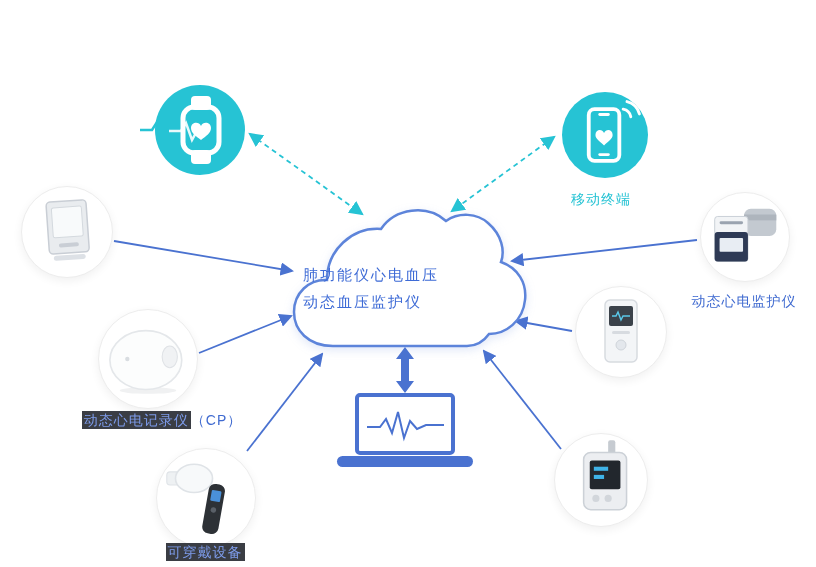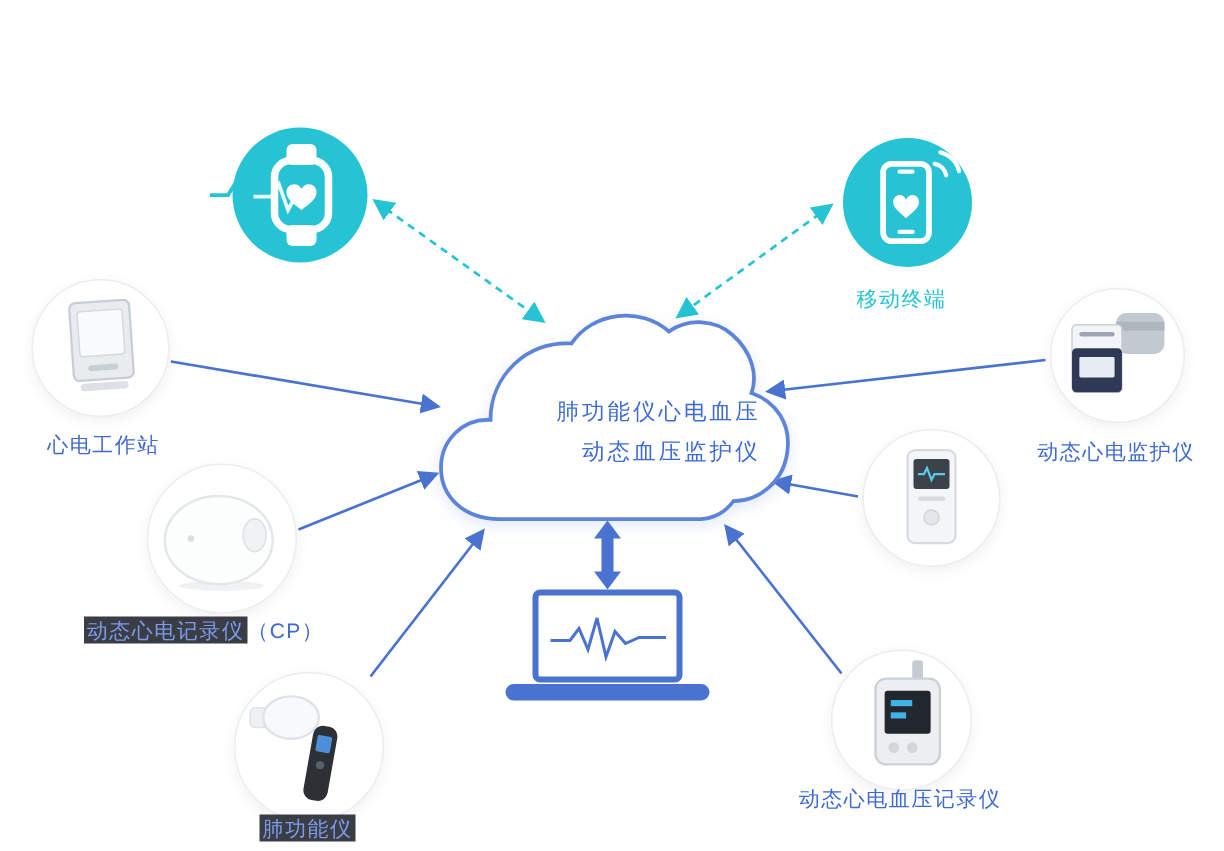--- a/index.html
+++ b/index.html
@@ -12,37 +12,37 @@
   .node.device{background:#fff;border:1px solid #ededed;box-shadow:0 3px 10px rgba(0,0,0,0.06);}
   .node.teal{background:#26c3d4;}
   .node svg{display:block;width:100%;height:100%;}
   .label{
     position:absolute;font-size:14px;color:#3f6ad0;text-align:center;
     letter-spacing:1px;white-space:nowrap;line-height:18px;
   }
   .label.teal{color:#26c3d4;}
   .hl{background:#3a3d44;color:#7d9bea;padding:1px 2px;}
   .cloud-text{
-    position:absolute;left:303px;top:261px;width:204px;text-align:right;
+    position:absolute;left:303px;top:261px;width:204px;text-align:left;
     color:#3e6bd6;font-size:15px;line-height:27px;letter-spacing:2px;font-weight:500;
   }
   
   .n-wearable{left:155px;top:85px;width:90px;height:90px}
   .n-mobile{left:562px;top:92px;width:86px;height:86px}
   .n-workstation{left:21px;top:186px;width:90px;height:90px}
   .n-holter{left:98px;top:309px;width:98px;height:98px}
   .n-spiro{left:156px;top:448px;width:98px;height:98px}
   .n-bp{left:700px;top:192px;width:88px;height:88px}
   .n-ecgmon{left:575px;top:286px;width:90px;height:90px}
   .n-recorder{left:554px;top:433px;width:92px;height:92px}
   
   .l-wearable{left:140px;top:181px;width:120px}
   .l-mobile{left:545px;top:190px;width:112px}
   .l-workstation{left:8px;top:287px;width:122px}
-  .l-holter{left:26px;top:411px;width:220px}
+  .l-holter{left:52px;top:411px;width:220px}
   .l-spiro{left:150px;top:543px;width:110px}
   .l-bp{left:682px;top:292px;width:124px}
   .l-ecgmon{left:558px;top:385px;width:124px}
   .l-recorder{left:522px;top:523px;width:156px}
   .cloud-shape{filter:drop-shadow(0 3px 5px rgba(90,130,216,0.18));}
 </style>
 </head>
 <body>
 
 <div class="stage">
@@ -175,19 +175,17 @@
       <rect x="28" y="18" width="42" height="56" rx="7" fill="#eceef1" stroke="#ccd1d7" stroke-width="1.5"></rect>
       <rect x="34" y="26" width="30" height="28" rx="2" fill="#22272d"></rect>
       <rect x="38" y="32" width="14" height="4" fill="#3fb3e8"></rect>
       <rect x="38" y="40" width="10" height="4" fill="#3fb3e8"></rect>
       <circle cx="40" cy="63" r="3.5" fill="#d2d6db"></circle>
       <circle cx="52" cy="63" r="3.5" fill="#d2d6db"></circle>
     </svg>
   </div>
 
   <div class="label teal l-mobile">移动终端</div>
-  <div class="label l-workstation">心电工作站</div>
   <div class="label l-holter"><span class="hl">动态心电记录仪</span><span>（CP）</span></div>
-  <div class="label l-spiro"><span class="hl">肺功能仪</span></div>
+  <div class="label l-spiro"><span class="hl">可穿戴设备</span></div>
   <div class="label l-bp">动态心电监护仪</div>
-  <div class="label l-recorder">动态心电血压记录仪</div>
 
 </div>
 
 </body></html>

